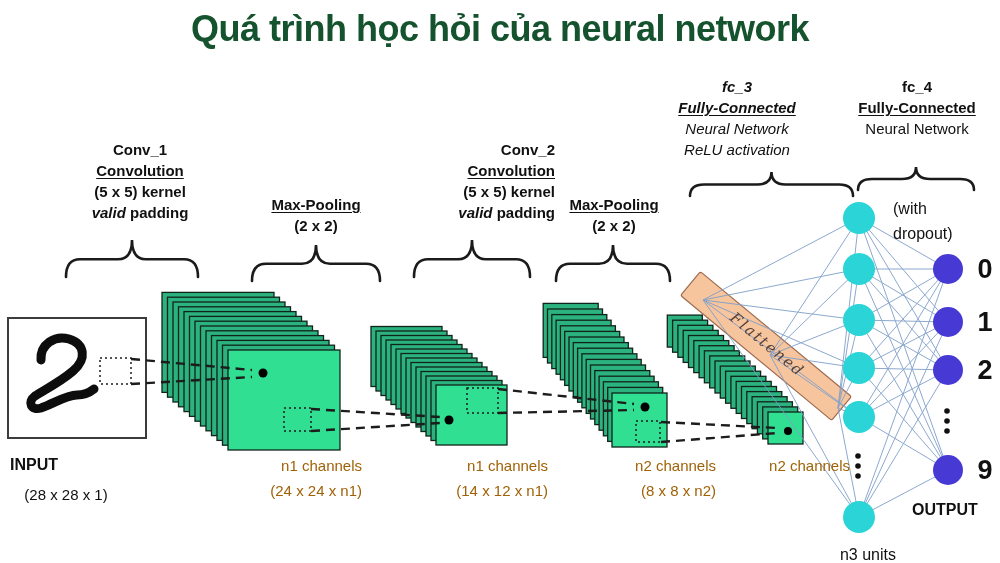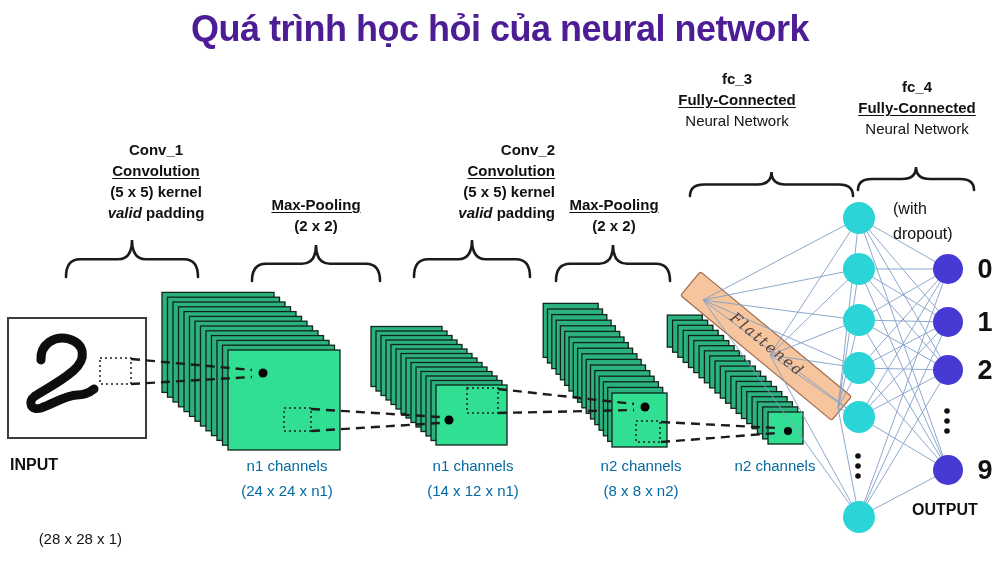--- a/index.html
+++ b/index.html
@@ -5,23 +5,23 @@
   html,body{margin:0;padding:0;background:#fff;}
   .stage{position:relative;width:1000px;height:563px;background:#ffffff;overflow:hidden;
          font-family:"Liberation Sans",sans-serif;color:#111;}
   .abs{position:absolute;}
   svg#diagram{position:absolute;left:0;top:0;}
   .title{left:0;top:8px;width:1000px;text-align:center;font-size:36px;font-weight:bold;letter-spacing:-0.5px;}
   .blk{text-align:center;font-weight:bold;font-size:15px;line-height:21px;}
   .blk .reg{font-weight:normal;}
   .u{text-decoration:underline;text-underline-offset:2px;}
   .i{font-style:italic;margin-top:9px;}
-  .slab{text-align:center;font-weight:normal;font-size:15px;color:#0369a1;}
+  .slab{text-align:right;font-weight:normal;font-size:15px;color:#a16207;}
   .slab .dims{margin-top:8px;}
-  .inlab{text-align:right;margin-top:44px;}
+  .inlab{text-align:center;}
   .digit{font-size:27px;font-weight:bold;text-align:center;line-height:34px;}
   .smallcap{font-weight:bold;font-size:16px;text-align:left;}
   .dropout{font-size:16px;line-height:25px;text-align:left;}
   .flat-text{width:160px;height:22px;text-align:center;font-family:"DejaVu Serif",serif;
              font-style:italic;font-size:15px;letter-spacing:2px;transform:rotate(39.6deg);}
 </style>
 </head>
 <body>
 
 <div class="stage">
@@ -191,23 +191,23 @@
         <line x1="498" y1="413" x2="634" y2="410"></line>
         <line x1="661" y1="422" x2="777" y2="428"></line>
         <line x1="661" y1="442" x2="777" y2="433"></line>
       </g>
       <circle cx="263" cy="373" r="4.5" fill="#000"></circle>
       <circle cx="449" cy="420" r="4.5" fill="#000"></circle>
       <circle cx="645" cy="407" r="4.5" fill="#000"></circle>
       <circle cx="788" cy="431" r="4" fill="#000"></circle>
     </svg>
 
-  <div class="abs title" style="color: #4c1d95;">Quá trình học hỏi của neural network</div>
-
-  <div class="abs blk" style="left:71px;top:139px;width:170px;">
+  <div class="abs title" style="color: #14532d;">Quá trình học hỏi của neural network</div>
+
+  <div class="abs blk" style="left:55px;top:139px;width:170px;">
     <div>Conv_1</div>
     <div class="u">Convolution</div>
     <div>(5 x 5) kernel</div>
     <div><span class="i">valid</span> <span>padding</span></div>
   </div>
 
   <div class="abs blk" style="left:246px;top:194px;width:140px;">
     <div class="u">Max-Pooling</div>
     <div>(2 x 2)</div>
   </div>
@@ -217,24 +217,25 @@
     <div class="u">Convolution</div>
     <div>(5 x 5) kernel</div>
     <div><span class="i">valid</span> <span>padding</span></div>
   </div>
 
   <div class="abs blk" style="left:544px;top:194px;width:140px;">
     <div class="u">Max-Pooling</div>
     <div>(2 x 2)</div>
   </div>
 
-  <div class="abs blk" style="left:652px;top:68px;width:170px;">
+  <div class="abs blk" style="left:652px;top:76px;width:170px;font-style:italic;">
     <div>fc_3</div>
     <div class="u">Fully-Connected</div>
     <div class="reg">Neural Network</div>
+    <div class="reg">ReLU activation</div>
   </div>
 
   <div class="abs blk" style="left:832px;top:76px;width:170px;">
     <div>fc_4</div>
     <div class="u">Fully-Connected</div>
     <div class="reg">Neural Network</div>
   </div>
 
   <div class="abs smallcap" style="left:10px;top:456px;width:112px;">INPUT</div>
   <div class="abs inlab" style="left:10px;top:486px;width:112px;font-size:15px;">(28 x 28 x 1)</div>

